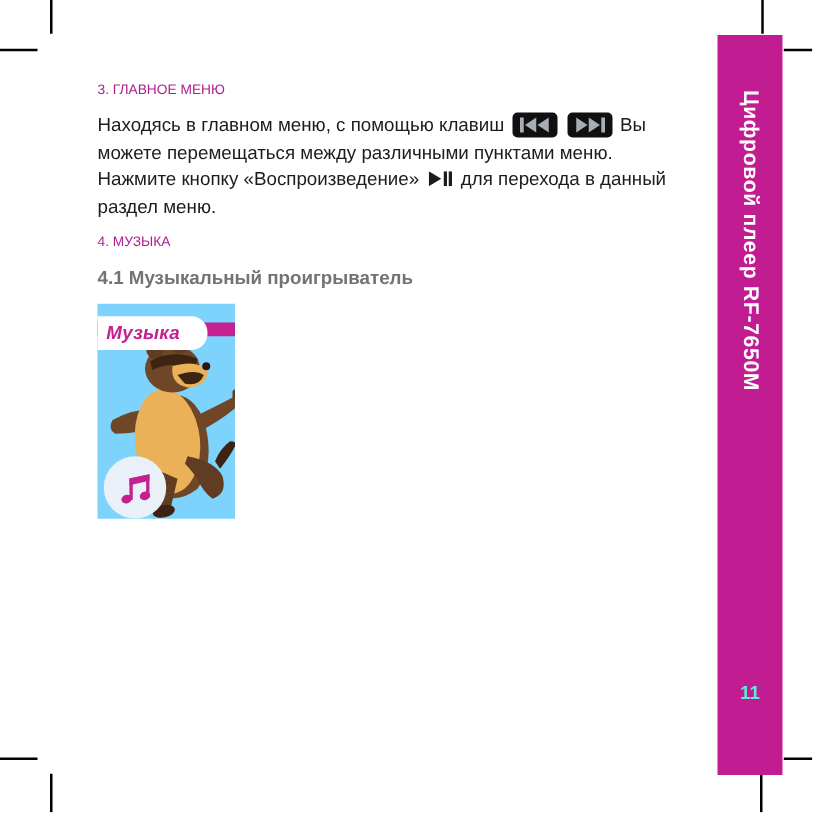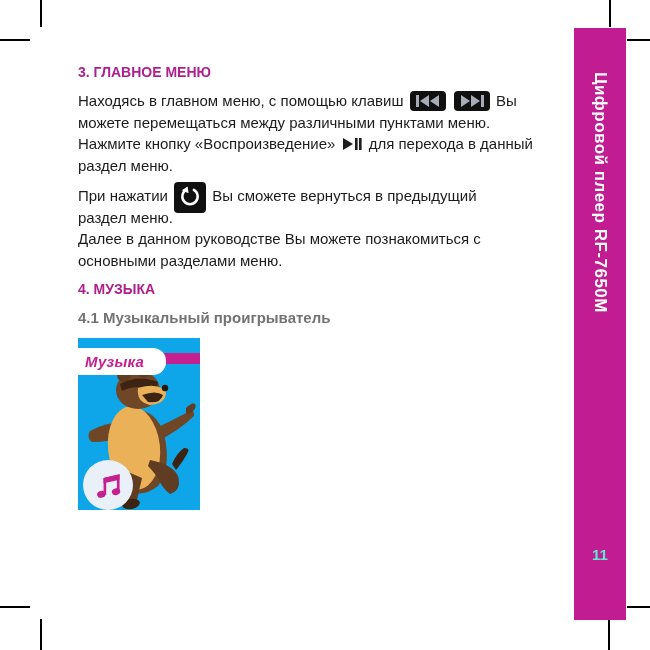--- a/index.html
+++ b/index.html
@@ -27,21 +27,21 @@
   .page-number {
     position:absolute; top:518px; width:100%; text-align:center;
     color:#5eead4; font-weight:bold; font-size:15px;
   }
   
   .content {
     position:absolute; left:78px; top:63px; width:458px;
     font-size:15px; line-height:21.5px;
   }
   h2.mag-heading {
-    color:#b01e8e; font-size:14px; line-height:19px; font-weight:bold;
+    color:#b01e8e; font-size:11px; line-height:19px; font-weight:normal;
     margin:0 0 8px 0;
   }
   h3.sub-heading {
     color:#737373; font-size:15px; line-height:21px; font-weight:bold;
     margin:0;
   }
   p.body-text { margin:0 0 9px 0; }
   .block-line { display:block; }
   .heading-4 { margin-top:19px; margin-bottom:20px; }
   
@@ -51,21 +51,21 @@
   }
   .key-skip { width:36px; height:20px; padding:3px 5px; }
   .key-return { width:32px; height:31px; padding:4px; margin-top:-8px; margin-bottom:-8px; }
   .key-btn svg { display:block; width:100%; height:100%; }
   .play-pause {
     display:inline-block; vertical-align:-1px; margin:0 3px;
   }
   .play-pause svg { display:block; }
   
   .screen {
-    position:relative; width:122px; height:172px; background:#0ea5e9;
+    position:relative; width:110px; height:172px; background:#7dd3fc;
     margin-top:10px; overflow:hidden;
   }
   .screen-stripe {
     position:absolute; left:0; top:15px; width:100%; height:11px;
     background:#c4208f;
   }
   .screen-banner {
     position:absolute; left:0; top:10px; width:88px; height:27px;
     background:#ffffff; border-radius:0 13px 13px 0;
     display:flex; align-items:center; padding-left:7px;
@@ -119,30 +119,20 @@
       <span class="play-pause"><svg width="19" height="12" viewBox="0 0 19 12">
             <g fill="#1c1c1c">
               <path d="M0 0 L10 6 L0 12 Z"></path>
               <rect x="12" y="0" width="2.6" height="12"></rect>
               <rect x="16" y="0" width="2.6" height="12"></rect>
             </g>
           </svg></span>
       <span>для перехода в данный раздел меню.</span>
     </p>
 
-    <p class="body-text">
-      <span>При нажатии</span>
-      <span class="key-btn key-return"><svg viewBox="0 0 24 24">
-            <path d="M8 4 A 8 8 0 1 0 16 4" fill="none" stroke="#ffffff" stroke-width="2.6" stroke-linecap="round"></path>
-            <path d="M9.5 0.5 L3.5 4.5 L10.5 7.5 Z" fill="#ffffff"></path>
-          </svg></span>
-      <span>Вы сможете вернуться в предыдущий</span>
-      <span class="block-line">раздел меню.</span>
-      <span class="block-line">Далее в данном руководстве Вы можете познакомиться с основными разделами меню.</span>
-    </p>
 
     <h2 class="mag-heading heading-4">4. МУЗЫКА</h2>
 
     <h3 class="sub-heading">4.1 Музыкальный проигрыватель</h3>
 
 
     <div class="screen">
       <div class="screen-stripe"></div>
 
       <svg class="bear-svg" viewBox="0 0 122 172">

